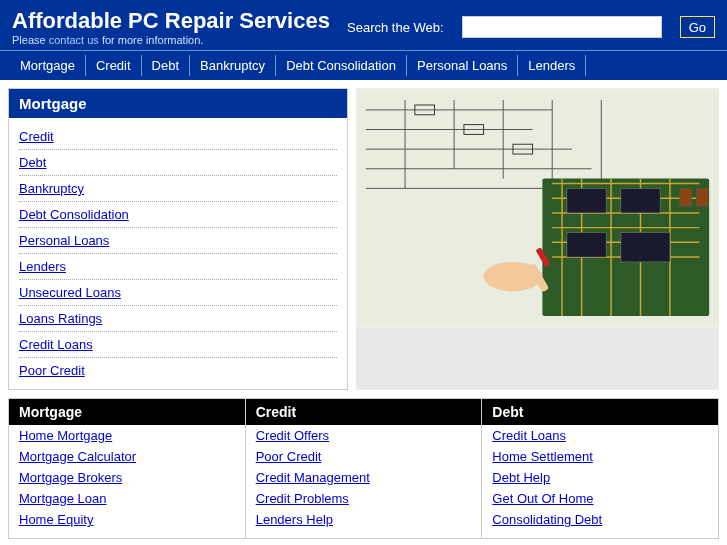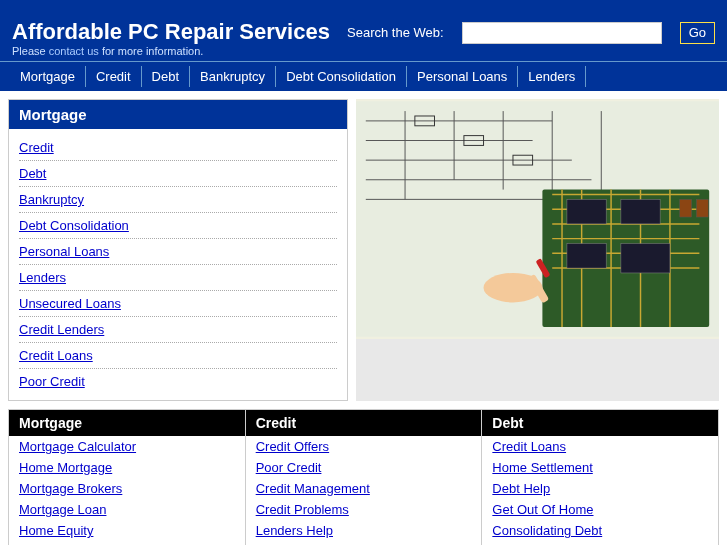--- a/index.html
+++ b/index.html
@@ -1,20 +1,20 @@
 <!DOCTYPE html>
 <html><head>
   <meta charset="utf-8">
   <style>
     * { margin: 0; padding: 0; box-sizing: border-box; }
     body { font-family: Arial, sans-serif; font-size: 13px; background: #fff; width: 727px; }
 
     
     #header { background: #003399; padding: 8px 12px 4px 12px; display: flex; align-items: center; justify-content: space-between; }
-    #header-title { color: #fff; font-size: 22px; font-weight: bold; margin-top: 11px; }
+    #header-title { color: #fff; font-size: 22px; font-weight: bold; }
     #header-subtitle { color: #cce0ff; font-size: 11px; margin-top: 0; }
     #header-subtitle a { color: #aaccff; }
     #search-area { display: flex; align-items: center; gap: 18px; }
     #search-label { color: #fff; font-size: 13px; }
     #search-input { width: 200px; height: 22px; border: 1px solid #ccc; padding: 2px 4px; font-size: 13px; }
     #search-button { background: #003399; color: #fff; border: 1px solid #fde047; padding: 2px 8px; font-size: 13px; cursor: pointer; height: 22px; }
 
     
     #navbar { background: #003399; padding: 4px 10px; display: flex; gap: 0; border-top: 1px solid #6699cc; }
     .nav-item { color: #fff; font-size: 13px; padding: 3px 10px; cursor: pointer; text-decoration: none; border-right: 1px solid #6699cc; }
@@ -78,21 +78,21 @@
   <div id="left-panel">
     <div id="left-panel-header">Mortgage</div>
     <div id="left-panel-links">
       <a class="left-link">Credit</a>
       <a class="left-link">Debt</a>
       <a class="left-link">Bankruptcy</a>
       <a class="left-link">Debt Consolidation</a>
       <a class="left-link">Personal Loans</a>
       <a class="left-link">Lenders</a>
       <a class="left-link">Unsecured Loans</a>
-      <a class="left-link">Credit Lenders</a>
+      <a class="left-link">Loans Ratings</a>
       <a class="left-link">Credit Loans</a>
       <a class="left-link">Poor Credit</a>
     </div>
   </div>
 
   <div id="right-panel">
     <svg id="circuit-area" viewBox="0 0 370 240" xmlns="http://www.w3.org/2000/svg">
 
       <rect width="370" height="240" fill="#e8ede0"></rect>
 
@@ -139,22 +139,22 @@
 
       <rect x="183" y="163" width="6" height="20" fill="#cc2222" rx="2" transform="rotate(-30, 183, 163)"></rect>
     </svg>
   </div>
 </div>
 
 <div id="bottom">
 
   <div class="bottom-section">
     <div class="bottom-section-header">Mortgage</div>
+    <a class="bottom-link">Home Mortgage</a>
     <a class="bottom-link">Mortgage Calculator</a>
-    <a class="bottom-link">Home Mortgage</a>
     <a class="bottom-link">Mortgage Brokers</a>
     <a class="bottom-link">Mortgage Loan</a>
     <a class="bottom-link">Home Equity</a>
   </div>
 
   <div class="bottom-section">
     <div class="bottom-section-header">Credit</div>
     <a class="bottom-link">Credit Offers</a>
     <a class="bottom-link">Poor Credit</a>
     <a class="bottom-link">Credit Management</a>

